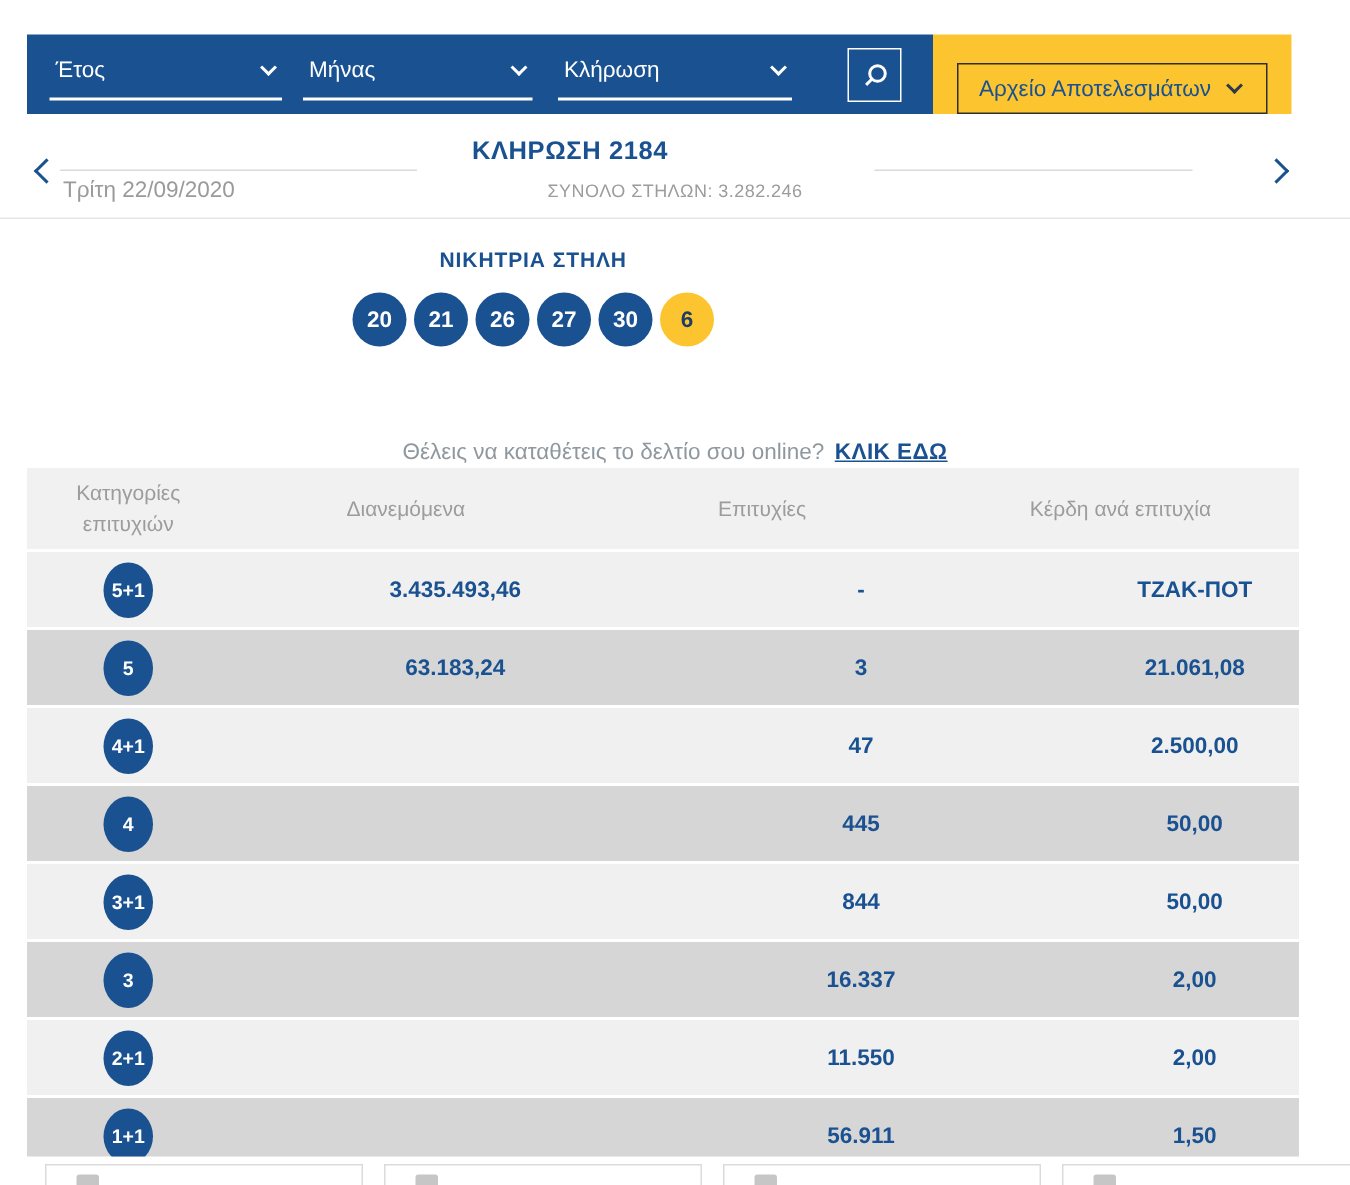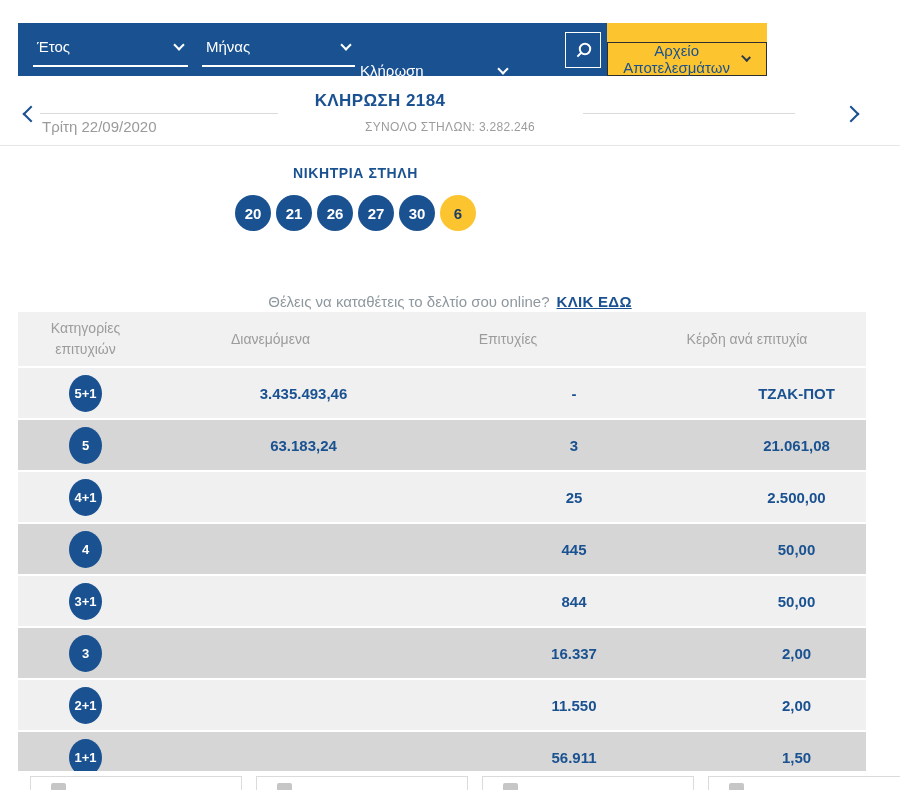--- a/index.html
+++ b/index.html
@@ -10,28 +10,28 @@
     --thead-bg:#F1F1F1;
     --gray:#9C9C9C;
     --line:#DADADA;
   }
   *{margin:0;padding:0;box-sizing:border-box;}
   html,body{width:900px;height:790px;overflow:hidden;background:#fff;
     font-family:"Liberation Sans","DejaVu Sans",sans-serif;}
   .page{position:relative;width:900px;height:790px;background:#fff;}
 
   
-  .topbar{position:absolute;left:18px;top:23px;width:749px;height:53px;display:flex;border-radius:15px;}
+  .topbar{position:absolute;left:18px;top:23px;width:843px;height:53px;display:flex;border-radius:15px;}
   .topbar-blue{position:relative;width:604px;height:53px;background:var(--blue);}
   .filter{position:absolute;top:11px;height:33px;border-bottom:2px solid #fff;
     display:flex;align-items:center;justify-content:space-between;
     color:#fff;font-size:15px;cursor:pointer;padding:0 2px 6px 4px;}
   .filter-year{left:15px;width:155px;}
   .filter-month{left:184px;width:153px;}
-  .filter-draw{left:338px;width:156px;margin-top:24px;}
+  .filter-draw{left:354px;width:156px;}
   .chev{display:inline-block;width:8px;height:8px;border-left:2px solid #fff;
     border-bottom:2px solid #fff;transform:rotate(-45deg);margin:-4px 3px 0 0;}
   .chev.dark{border-color:#2b3a4a;}
   .search-btn{position:absolute;left:547px;top:9px;width:36px;height:36px;
     background:transparent;border:1px solid #fff;display:flex;align-items:center;
     justify-content:center;cursor:pointer;}
   .topbar-yellow{flex:1;background:var(--yellow);display:flex;align-items:flex-end;
     justify-content:center;}
   .archive-btn{display:flex;align-items:center;gap:12px;height:34px;padding:0 14px;
     border:1px solid #2e2e2e;background:transparent;color:var(--blue);
@@ -171,21 +171,21 @@
           </div>
         <div class="c2">63.183,24</div>
         <div class="c3">3</div>
         <div class="c4">21.061,08</div>
       </div>
       <div class="trow">
         <div class="c1">
             <span class="badge">4+1</span>
           </div>
         <div class="c2"></div>
-        <div class="c3">25</div>
+        <div class="c3">47</div>
         <div class="c4">2.500,00</div>
       </div>
       <div class="trow">
         <div class="c1">
             <span class="badge">4</span>
           </div>
         <div class="c2"></div>
         <div class="c3">445</div>
         <div class="c4">50,00</div>
       </div>

